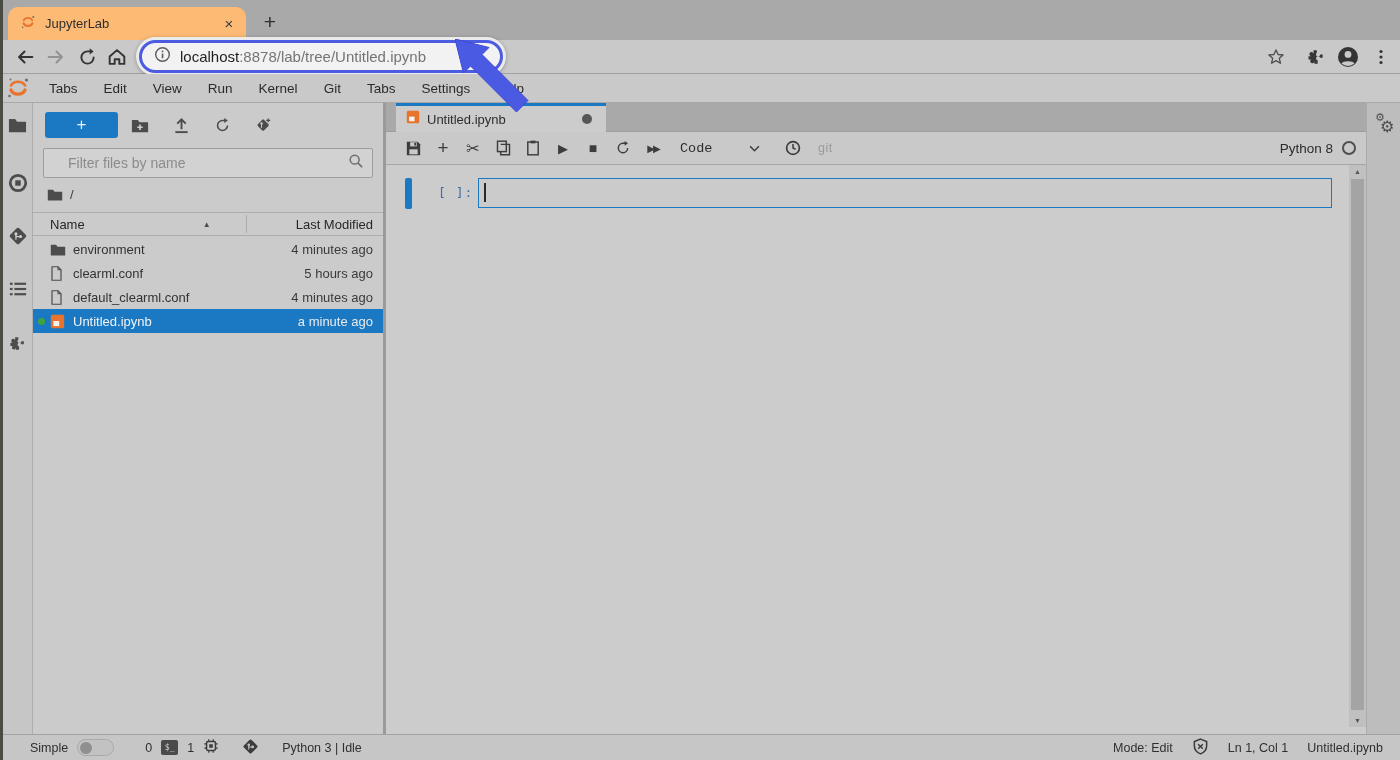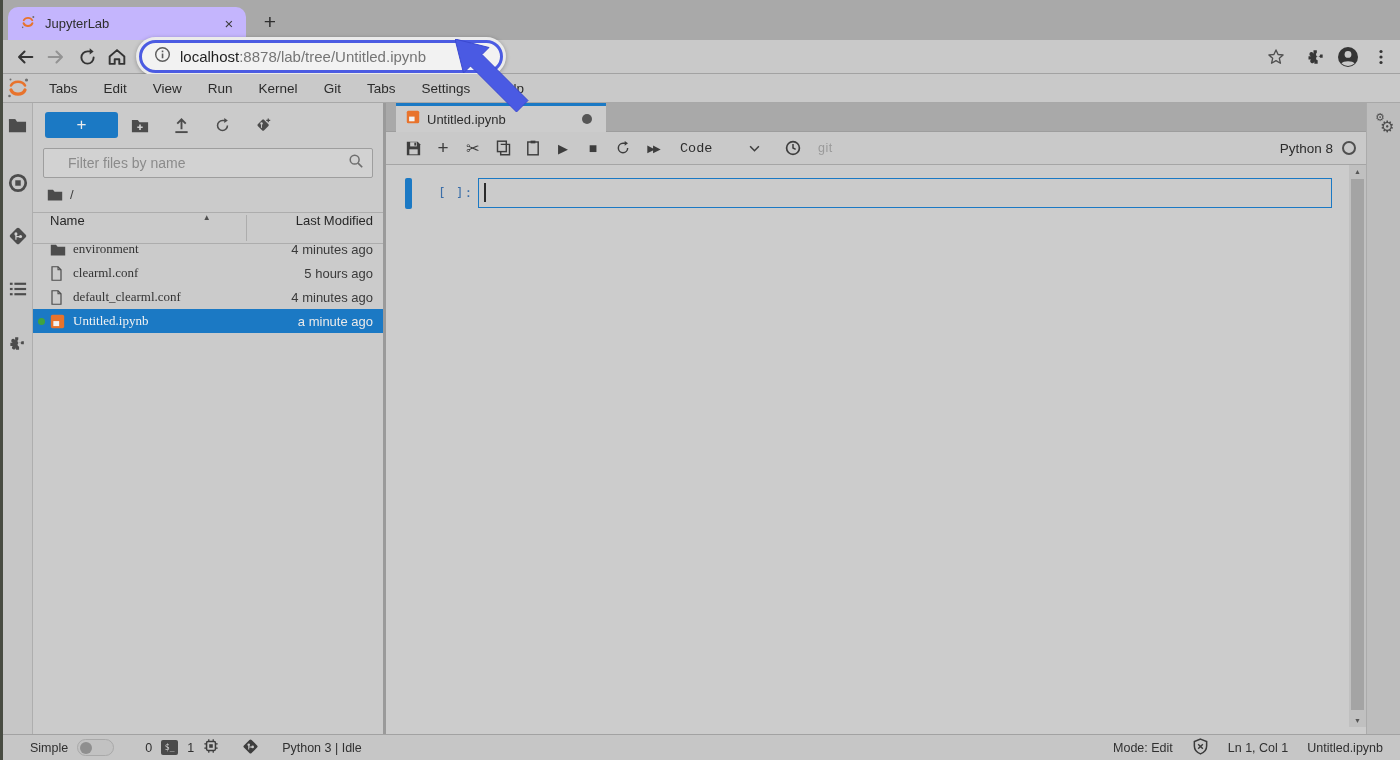--- a/index.html
+++ b/index.html
@@ -4,21 +4,21 @@
 <style>
   * { margin:0; padding:0; box-sizing:border-box; }
   body { font-family:"Liberation Sans","DejaVu Sans",sans-serif; }
   .screen { position:relative; width:1400px; height:760px; background:#cccccc; overflow:hidden; }
 
   
   .edge-left { position:absolute; left:0; top:0; width:3px; height:760px; background:#484c42; z-index:50; }
 
   
   .tabstrip { position:absolute; left:0; top:0; width:100%; height:40px; background:#a9a9a9; }
-  .btab { position:absolute; left:8px; top:7px; width:238px; height:33px; background:#c4b5fd; border-radius:10px 10px 0 0; display:flex; align-items:center; padding:0 8px 0 12px; }
+  .btab { position:absolute; left:8px; top:7px; width:238px; height:33px; background:#fdba74; border-radius:10px 10px 0 0; display:flex; align-items:center; padding:0 8px 0 12px; }
   .btab-title { font-size:13px; color:#2e2e2e; margin-left:9px; flex:1; }
   .btab-close { width:18px; height:18px; display:flex; align-items:center; justify-content:center; font-size:15px; color:#3d3d3d; }
   .newtab { position:absolute; left:256px; top:9px; width:28px; height:26px; display:flex; align-items:center; justify-content:center; font-size:21px; color:#2f2f2f; font-weight:300; }
 
   
   .btoolbar { position:absolute; left:0; top:40px; width:100%; height:34px; background:#c9c9c9; border-bottom:1px solid #a2a2a2; }
   .nav { position:absolute; top:44px; width:26px; height:26px; display:flex; align-items:center; justify-content:center; }
   .omni-halo { position:absolute; left:136px; top:37px; width:370px; height:39px; background:#ebebeb; border-radius:20px; box-shadow:0 1px 4px rgba(0,0,0,0.28); }
   .omni { position:absolute; left:3px; top:3px; width:364px; height:33px; border:3px solid #4b5be2; border-radius:17px; background:#f2f2f2; display:flex; align-items:center; padding:6px 12px; gap:9px; }
   .url { font-size:15px; white-space:nowrap; overflow:hidden; }
@@ -35,29 +35,29 @@
   .leftstrip { position:absolute; left:0; top:0; width:30px; bottom:0; background:#c6c6c6; border-right:1px solid #aeaeae; }
   .ls-icon { position:absolute; left:0; width:29px; height:36px; display:flex; align-items:center; justify-content:center; }
 
   .fbrowser { position:absolute; left:30px; top:0; width:350px; bottom:0; background:#cbcbcb; }
   .newlauncher { position:absolute; left:12px; top:9px; width:73px; height:26px; background:#1b79c4; border-radius:3px; display:flex; align-items:center; justify-content:center; color:#ececec; font-size:17px; }
   .fbt-icon { position:absolute; top:11px; width:24px; height:22px; display:flex; align-items:center; justify-content:center; }
   .fbfilter { position:absolute; left:10px; top:45px; width:330px; height:30px; background:#d2d2d2; border:1px solid #9e9e9e; border-radius:2px; display:flex; align-items:center; padding:0 8px; }
   .fbfilter input { flex:1; border:none; outline:none; background:transparent; font-size:14px; color:#7f1d1d; font-family:inherit;margin-left:16px; }
   .fbfilter input::placeholder { color:#8b8b8b; }
   .fbcrumb { position:absolute; left:14px; top:82px; height:18px; display:flex; align-items:center; gap:7px; font-size:13px; color:#3e3e3e; }
-  .fbheader { position:absolute; left:0; right:0; top:109px; height:32px; border-top:1px solid #adadad; border-bottom:1px solid #adadad; display:flex; font-size:13px; color:#272727; }
+  .fbheader { position:absolute; left:0; right:0; top:109px; height:24px; border-top:1px solid #adadad; border-bottom:1px solid #adadad; display:flex; align-items:center; font-size:13px; color:#272727; }
   .fbh-name { margin-left:17px; font-weight:400; }
   .fbh-sort { margin-left:118px; font-size:8px; color:#4e4e4e; }
   .fbh-div { position:absolute; left:213px; top:2px; bottom:2px; width:1px; background:#adadad; }
   .fbh-mod { position:absolute; right:10px; }
   .fbrows { position:absolute; left:0; right:0; top:134px; }
   .fb-row { position:relative; height:24px; display:flex; align-items:center; padding:0 10px 0 17px; font-size:13px; color:#333333; }
   .fb-row .fico { width:17px; height:16px; margin-right:6px; display:flex; align-items:center; }
-  .fb-row .fname { flex:1;font-family:Liberation Serif, serif; }
+  .fb-row .fname { flex:1; }
   .fb-row .ftime { color:#3a3a3a; }
   .fb-row.sel { background:#1b79c4; color:#f2f2f2; }
   .fb-row.sel .ftime { color:#eaeaea; }
   .rundot { position:absolute; left:5px; top:9px; width:7px; height:7px; border-radius:50%; background:#3fa33f; }
 
   .splitter { position:absolute; left:380px; top:0; width:3px; bottom:0; background:#9a9a9a; }
 
   .dockarea { position:absolute; left:383px; right:34px; top:0; bottom:0; background:#cccccc; }
   .docktabs { position:absolute; left:0; right:0; top:0; height:29px; background:#a9a9a9; border-bottom:1px solid #9d9d9d; }
   .dtab { position:absolute; left:10px; top:0; width:210px; height:29px; background:#cccccc; border-top:3px solid #1b79c4; display:flex; align-items:center; gap:7px; padding:0 10px; }

